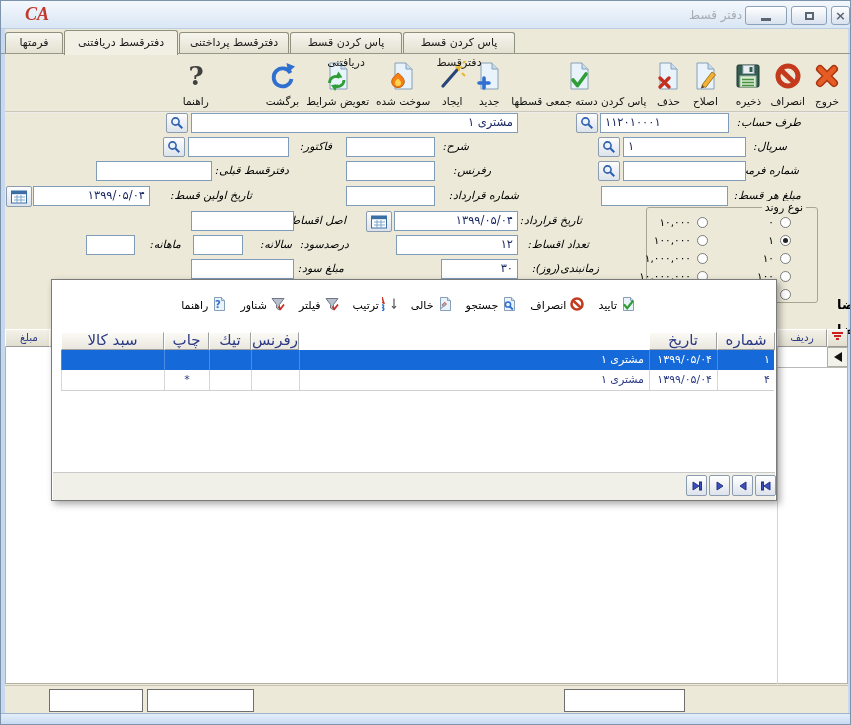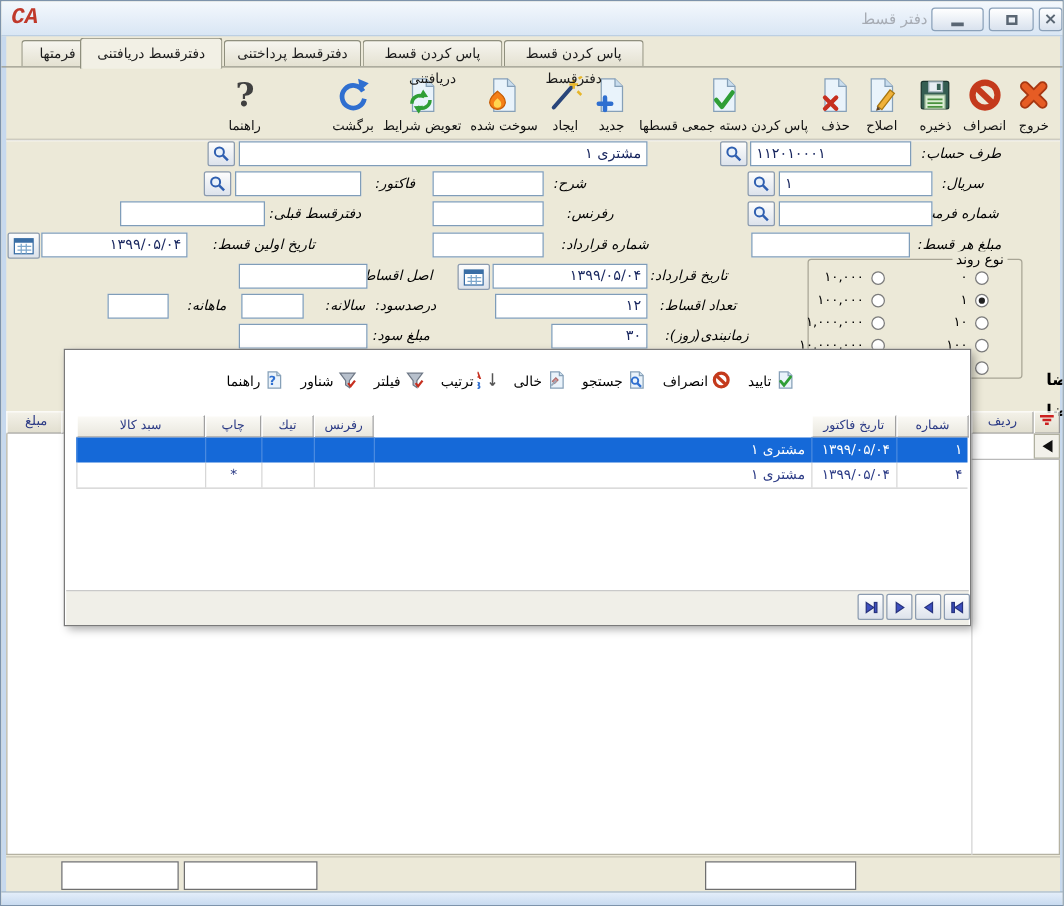--- a/index.html
+++ b/index.html
@@ -4,21 +4,21 @@
 <style>
   html,body{margin:0;padding:0;background:#9ab0c8;}
   *{box-sizing:border-box;}
   #win{position:relative;width:851px;height:725px;font-family:"DejaVu Sans",sans-serif;
        border:1px solid #7d93ab;background:#ece9d8;overflow:hidden;}
   .abs{position:absolute;}
   
   .titlebar{position:absolute;left:0;top:0;width:851px;height:28px;
     background:linear-gradient(#f4f8fd,#d9e6f4);border-bottom:1px solid #bccfe2;}
   .wtitle{position:absolute;top:7px;font-size:12px;color:#a6abb3;direction:rtl;white-space:nowrap;}
-  .logo{position:absolute;left:8px;top:3px;font-family:Liberation Mono, monospace;font-style:italic;
+  .logo{position:absolute;left:24px;top:3px;font-family:Liberation Serif, serif;font-style:italic;
     font-weight:bold;font-size:18px;color:#c0392b;}
   .wbtn{position:absolute;top:5px;height:19px;border:1px solid #8ba1b9;border-radius:3px;
     background:linear-gradient(#ffffff,#d9e2ee);display:flex;align-items:center;justify-content:center;}
   .glyph-min{width:10px;height:3px;background:#5a6673;margin-top:7px;}
   .glyph-max{width:9px;height:8px;border:2px solid #5a6673;}
   .glyph-close{font-size:13px;font-weight:bold;color:#5a6673;line-height:1;}
   
   .side{position:absolute;top:28px;width:4px;height:684px;background:#c7d9ee;}
   .bottombar{position:absolute;left:0;top:712px;width:851px;height:13px;
     background:linear-gradient(#e4eefa,#c3d7ee);border-top:1px solid #9cb4cd;}
@@ -68,21 +68,21 @@
   
   .bstrip{position:absolute;left:4px;top:684px;width:843px;height:28px;background:#ece9d8;
     border-top:1px solid #c6c3b4;}
   .bbox{position:absolute;top:688px;height:23px;background:#fff;border:1px solid #6f6f6f;}
   
   .popup{position:absolute;left:50px;top:278px;width:726px;height:222px;background:#fff;
     border:1px solid #7a7a7a;box-shadow:3px 3px 7px rgba(0,0,0,.35);z-index:20;}
   .ptoolbar{position:absolute;right:140px;top:16px;display:flex;direction:rtl;gap:13px;align-items:center;}
   .pbtn{display:flex;direction:rtl;align-items:center;gap:3px;font-size:11px;color:#000;cursor:default;}
   .ph{position:absolute;top:52px;height:18px;background:linear-gradient(#fbfaf6,#e9e7de);
-    border:1px solid;border-color:#fff #a0a0a0 #a0a0a0 #fff;font-size:10px;color:#2b3a85;
+    border:1px solid;border-color:#fff #a0a0a0 #a0a0a0 #fff;font-size:15px;color:#2b3a85;
     text-align:center;line-height:15px;direction:rtl;overflow:hidden;}
   .prow1bg{position:absolute;left:9px;top:70px;width:713px;height:20px;background:#1569d8;}
   .pc{position:absolute;height:20px;font-size:11px;line-height:19px;padding:0 5px;direction:rtl;
     text-align:right;overflow:hidden;white-space:nowrap;}
   .pc.r1{color:#fff;border-left:1px solid #4a8ae0;top:70px;}
   .pc.r2{color:#2b3a85;border-left:1px solid #d7d7d7;top:90px;}
   .rowline{position:absolute;left:9px;width:713px;height:1px;background:#cfcfcf;}
   .pfooter{position:absolute;left:1px;right:1px;top:192px;height:28px;background:#f0efe8;
     border-top:1px solid #c9c9c9;}
   .navbtn{position:absolute;top:195px;width:21px;height:21px;background:linear-gradient(#ffffff,#dde3ec);
@@ -104,21 +104,21 @@
       </div>
     <div class="wbtn" style="left:830px;width:19px;">
       <span class="glyph-close">×</span>
       </div>
   </div>
   <div class="side" style="left:0;"></div>
   <div class="side" style="left:847px;"></div>
   <div class="bottombar"></div>
 
   <div class="tabline"></div>
-  <div class="tab" style="left:16px;width:58px;">فرمتها</div>
+  <div class="tab" style="left:4px;width:58px;">فرمتها</div>
   <div class="tab active" style="left:63px;width:114px;">دفترقسط دریافتنی</div>
   <div class="tab" style="left:178px;width:110px;">دفترقسط پرداختنی</div>
   <div class="tab" style="left:289px;width:112px;">پاس کردن قسط دریافتنی</div>
   <div class="tab" style="left:402px;width:112px;">پاس کردن قسط دفترقسط</div>
 
   <div class="toolbar">
     <div class="tbtn">
       <span><svg width="30" height="30" viewBox="0 0 30 30">
             <path d="M8 8 L22 22 M22 8 L8 22" stroke="#a83711" stroke-width="8" stroke-linecap="round"></path>
             <path d="M8 8 L22 22 M22 8 L8 22" stroke="#e65c24" stroke-width="5" stroke-linecap="round"></path>

